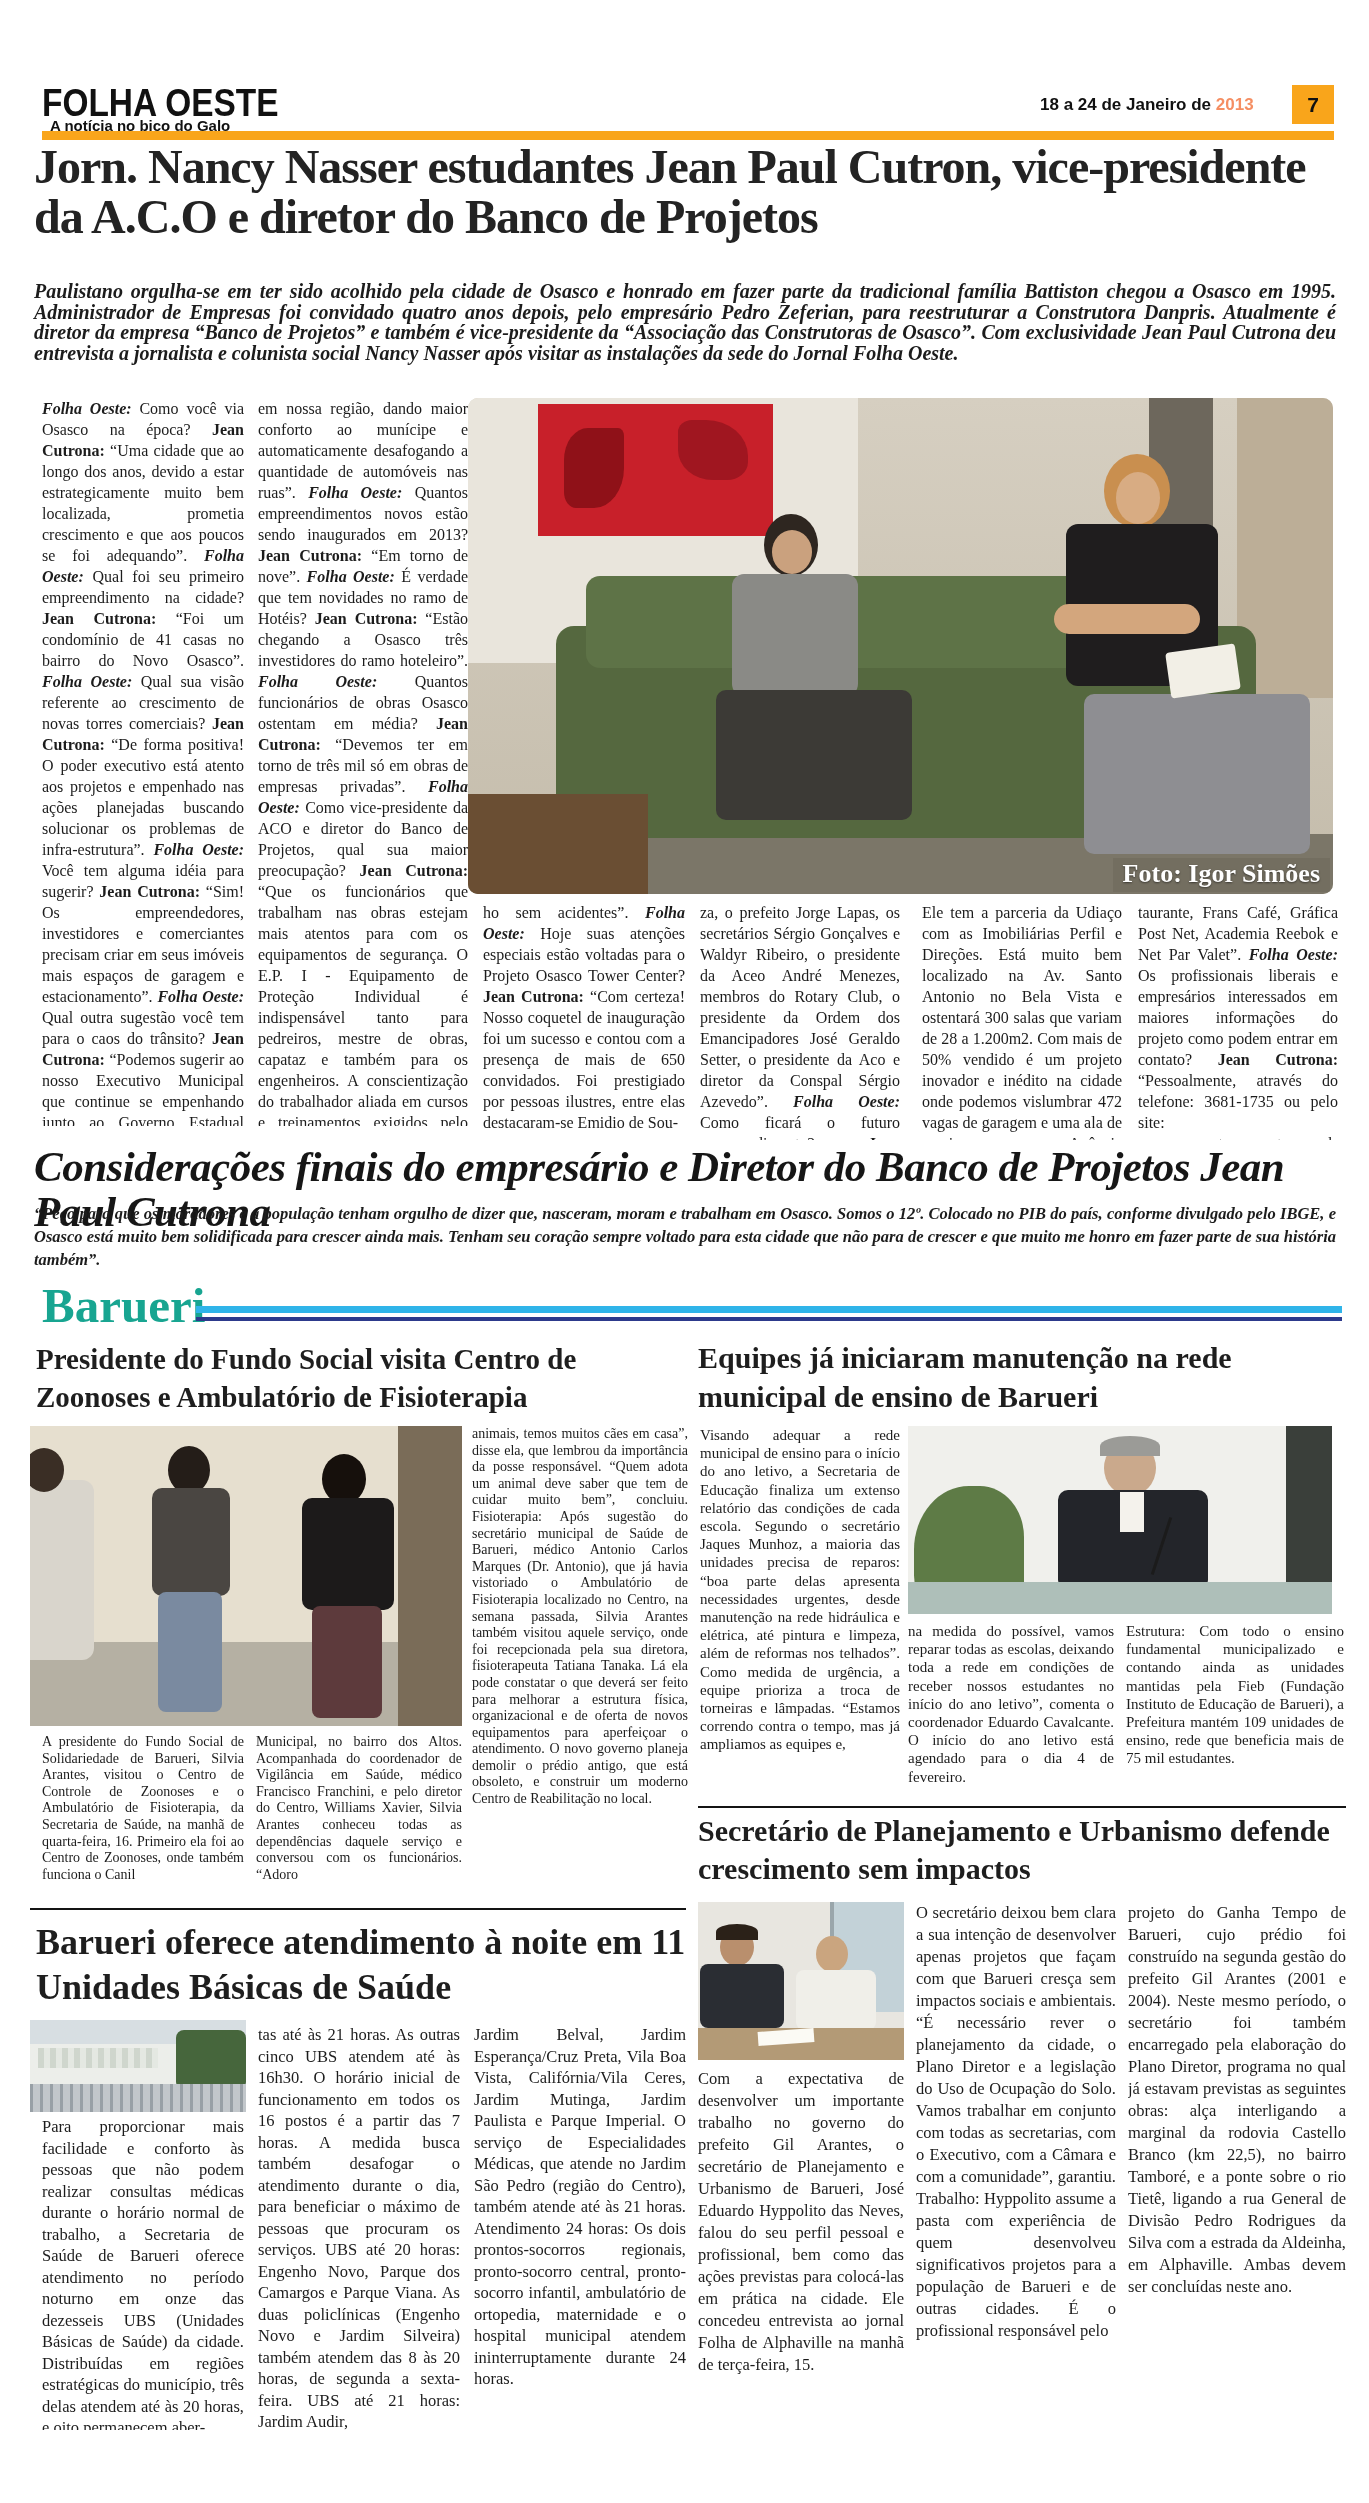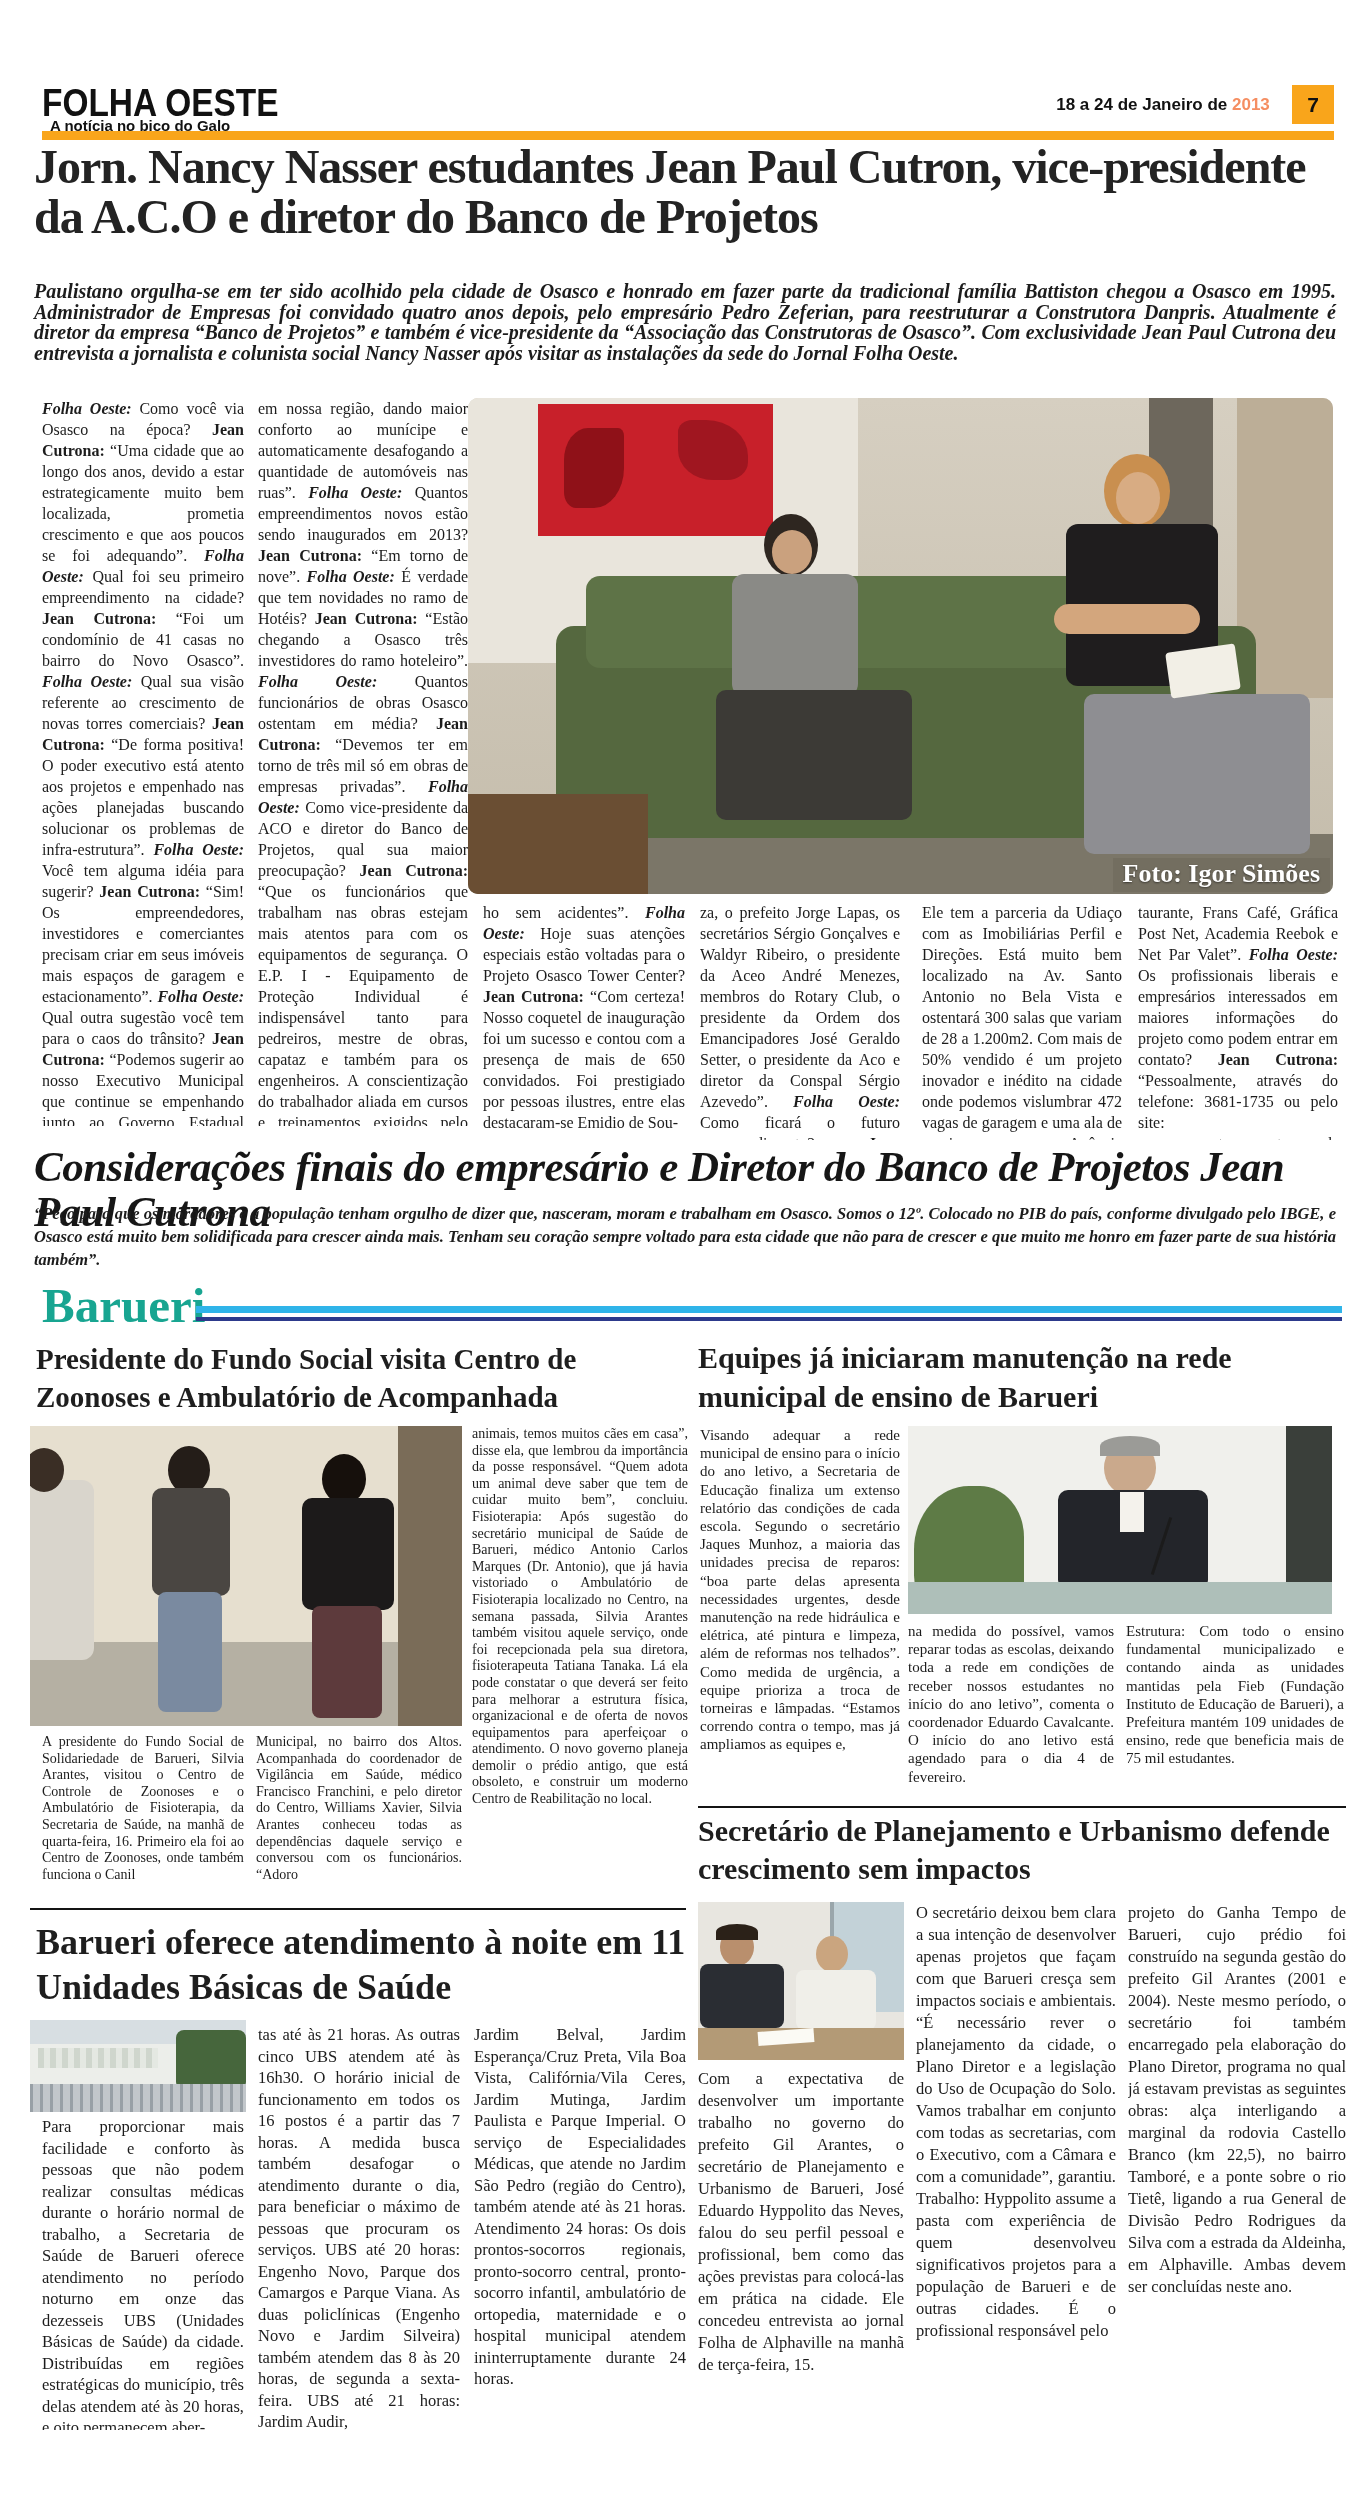--- a/index.html
+++ b/index.html
@@ -6,21 +6,21 @@
   #page{position:relative;width:1369px;height:2503px;background:#fff;overflow:hidden;
         font-family:"Liberation Serif","DejaVu Serif",serif;color:#1c1c1c;}
   .col{position:absolute;text-align:justify;overflow:hidden;}
   .qa b{font-weight:bold;}
   
   .masthead{position:absolute;left:42px;top:84px;font-family:"Liberation Sans",sans-serif;
             font-weight:bold;font-size:38px;line-height:1;letter-spacing:0px;
             transform:scaleX(.88);transform-origin:0 0;color:#111;}
   .tagline{position:absolute;left:50px;top:117px;font-family:"Liberation Sans",sans-serif;
            font-weight:bold;font-size:15px;color:#111;}
-  .dateline{position:absolute;top:95px;left:1040px;width:246px;text-align:center;
+  .dateline{position:absolute;top:95px;left:1040px;width:246px;text-align:left;
             font-family:"Liberation Sans",sans-serif;font-weight:bold;font-size:17px;color:#111;}
   .dateline .year{color:#F58E62;}
   .pagebox{position:absolute;left:1292px;top:85px;width:42px;height:39px;background:#F9A51B;
            text-align:center;line-height:39px;font-family:"Liberation Sans",sans-serif;
            font-weight:bold;font-size:21px;color:#111;}
   .orange-bar{position:absolute;left:42px;top:131px;width:1292px;height:9px;background:#F9A51B;}
   
   .main-headline{position:absolute;left:34px;top:142px;width:1302px;font-weight:bold;
                  font-size:48px;line-height:1.04;letter-spacing:-1px;color:#232323;}
   .standfirst{position:absolute;left:34px;top:281px;width:1302px;font-weight:bold;font-style:italic;
@@ -100,21 +100,21 @@
   <div class="col qa interview-col" style="left:922px;top:902px;width:200px;height:238px;">Ele tem a parceria da Udiaço com as Imobiliárias Perfil e Direções. Está muito bem localizado na Av. Santo Antonio no Bela Vista e ostentará 300 salas que variam de 28 a 1.200m2. Com mais de 50% vendido é um projeto inovador e inédito na cidade onde podemos vislumbrar 472 vagas de garagem e uma ala de serviços com Agência Bancária, Res-</div>
   <div class="col qa interview-col" style="left:1138px;top:902px;width:200px;height:238px;">taurante, Frans Café, Gráfica Post Net, Academia Reebok e Net Par Valet”. <b><i>Folha Oeste:</i></b> Os profissionais liberais e empresários interessados em maiores informações do projeto como podem entrar em contato? <b>Jean Cutrona:</b> “Pessoalmente, através do telefone: 3681-1735 ou pelo site: www.osascotowercenter.com.br”.</div>
 
   <div class="final-headline">Considerações finais do empresário e Diretor do Banco de Projetos Jean Paul Cutrona</div>
   <div class="final-quote">“Peço para que os moradores e a população tenham orgulho de dizer que, nasceram, moram e trabalham em Osasco. Somos o 12º. Colocado no PIB do país, conforme divulgado pelo IBGE, e Osasco está muito bem solidificada para crescer ainda mais. Tenham seu coração sempre voltado para esta cidade que não para de crescer e que muito me honro em fazer parte de sua história também”.</div>
 
   <div class="section-title">Barueri</div>
   <div class="rule-cyan"></div>
   <div class="rule-navy"></div>
 
-  <div class="art-headline zoo-headline">Presidente do Fundo Social visita Centro de Zoonoses e Ambulatório de Acompanhada</div>
+  <div class="art-headline zoo-headline">Presidente do Fundo Social visita Centro de Zoonoses e Ambulatório de Fisioterapia</div>
   <div class="photo" style="left:30px;top:1426px;width:432px;height:300px;background:#e6dfcf;">
     <div style="left:0;top:216px;width:100%;height:84px;background:#b5b0a3;"></div>
     <div style="right:0;top:0;width:64px;height:100%;background:#7a6c58;"></div>
     <div style="left:-26px;top:54px;width:90px;height:180px;background:#d9d5cc;border-radius:12px;"></div>
     <div style="left:-6px;top:22px;width:40px;height:44px;background:#3a2e25;border-radius:50%;"></div>
     <div style="left:138px;top:20px;width:42px;height:48px;background:#241d18;border-radius:50%;"></div>
     <div style="left:122px;top:62px;width:78px;height:108px;background:#4a4642;border-radius:10px;"></div>
     <div style="left:128px;top:166px;width:64px;height:120px;background:#7a8aa0;border-radius:8px;"></div>
     <div style="left:292px;top:28px;width:44px;height:50px;background:#16100c;border-radius:50%;"></div>
     <div style="left:272px;top:72px;width:92px;height:112px;background:#1c1a1a;border-radius:10px;"></div>

